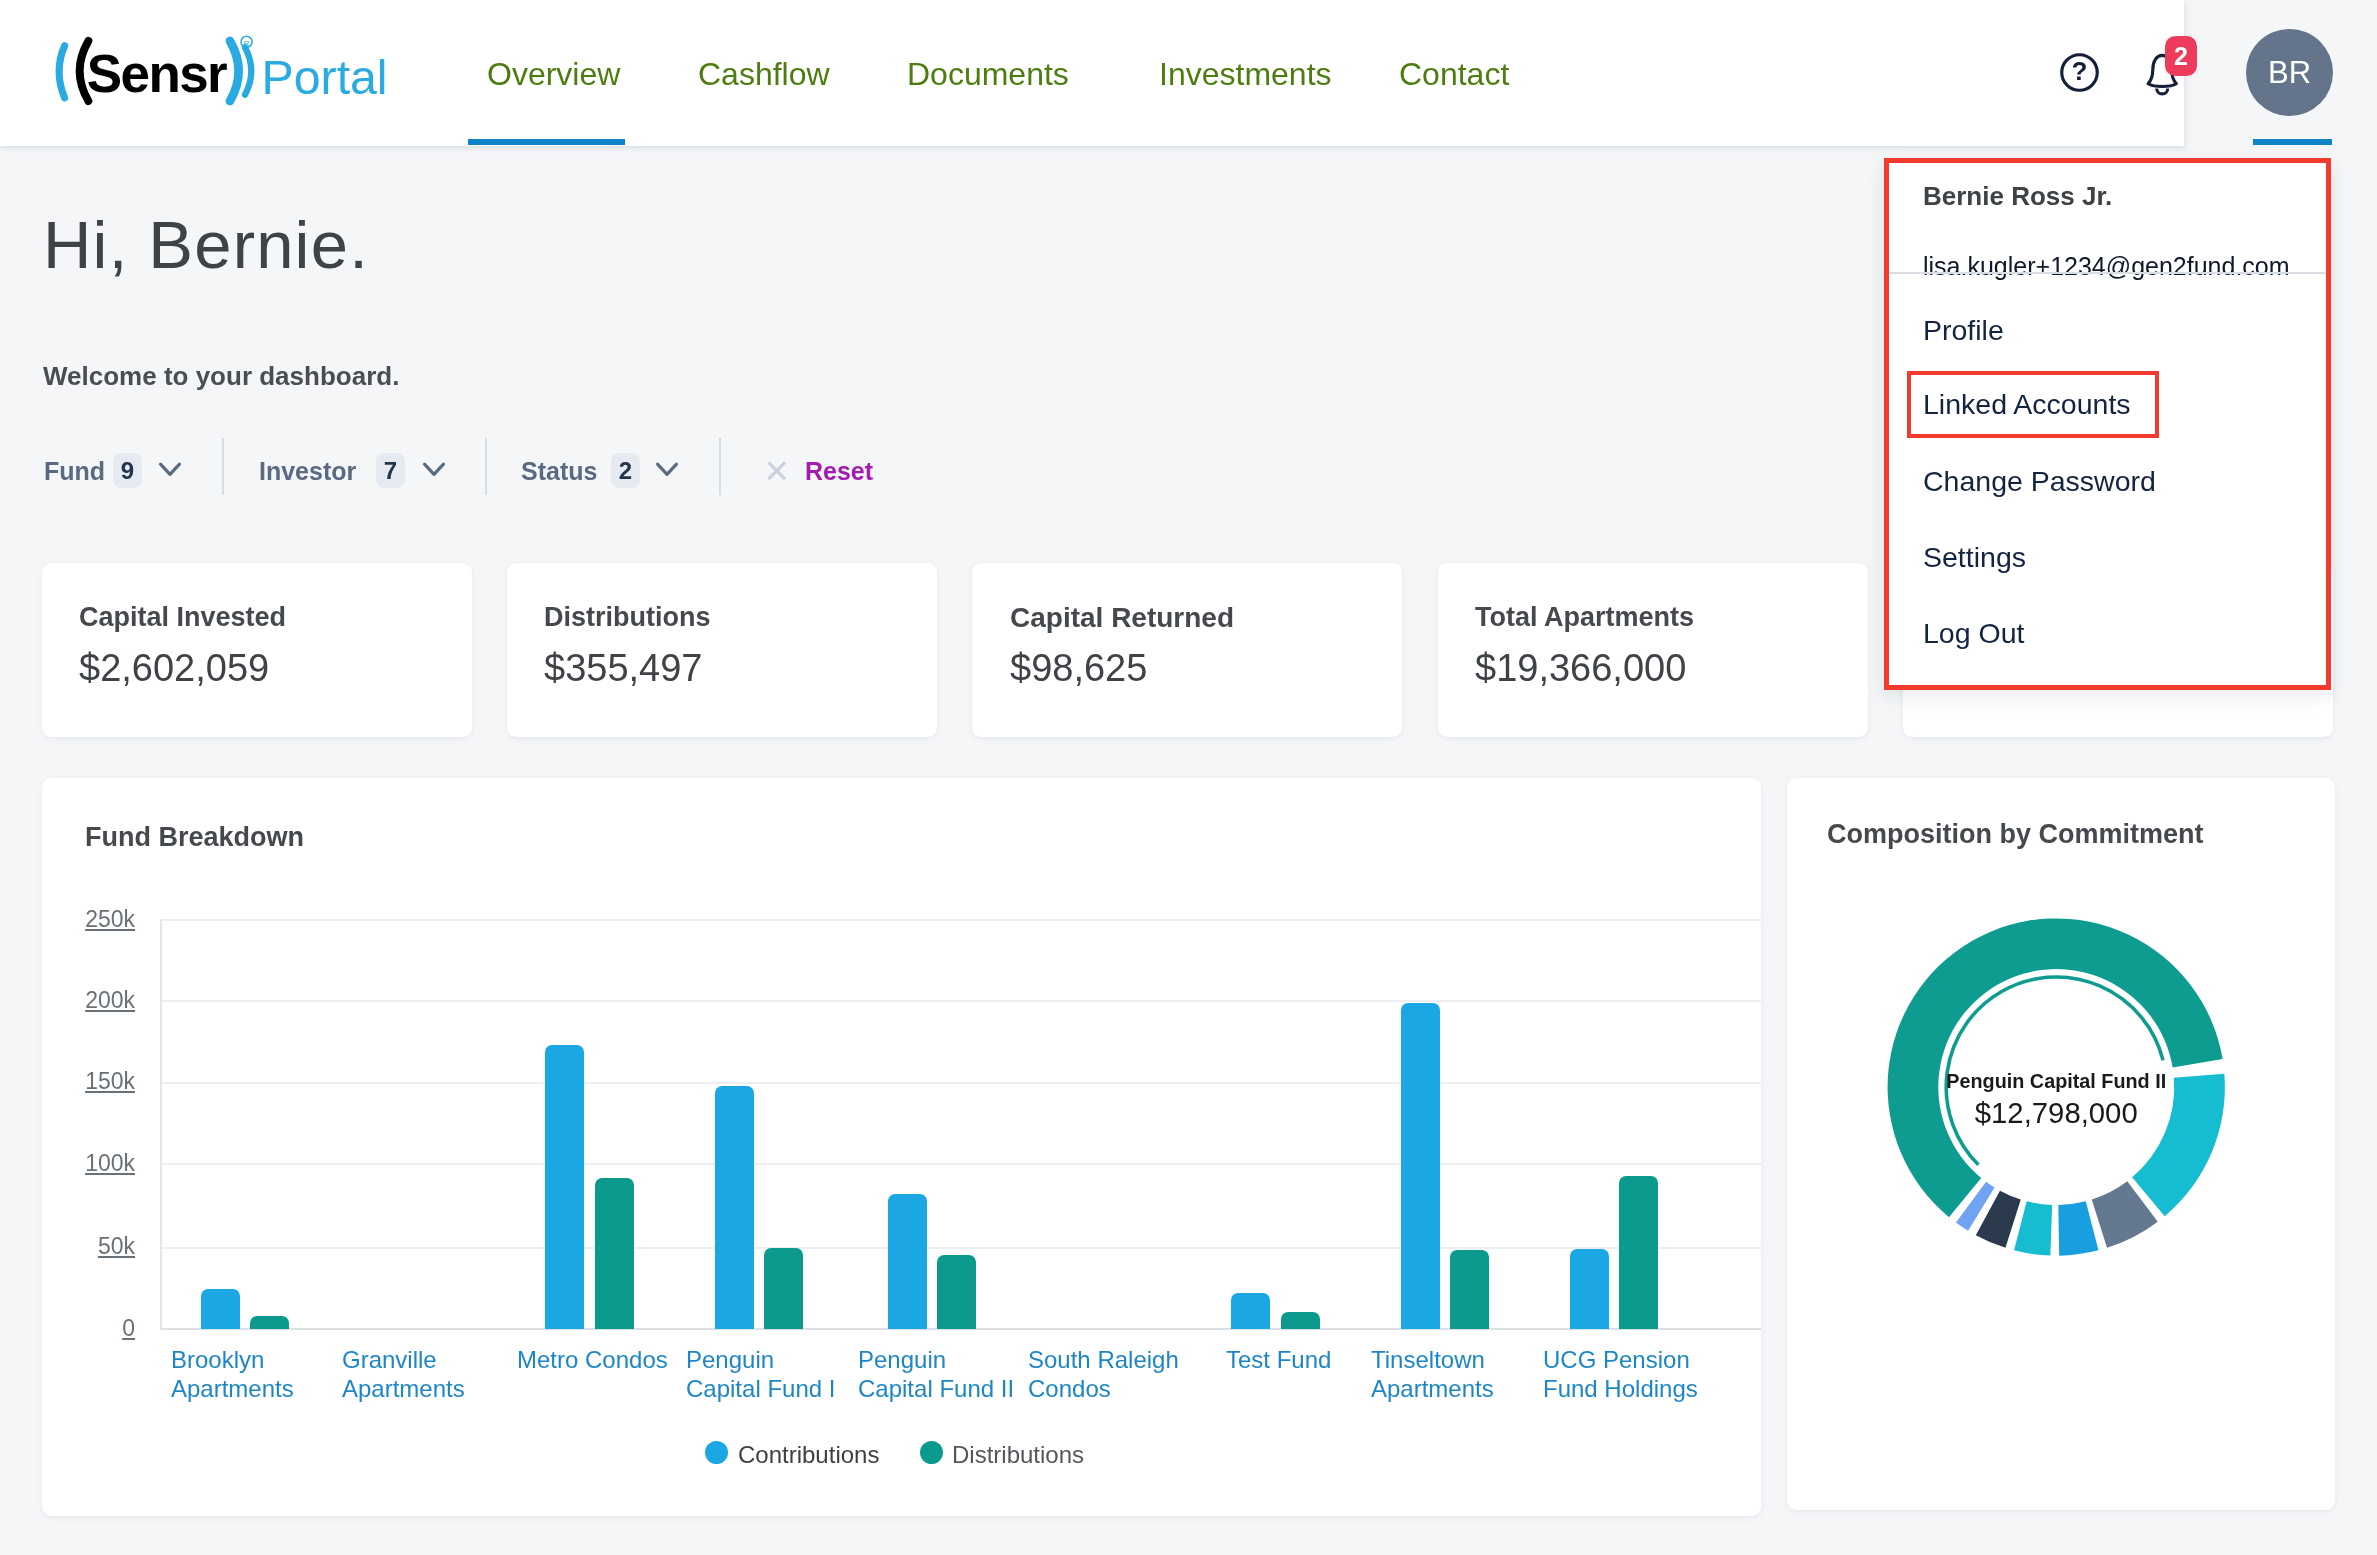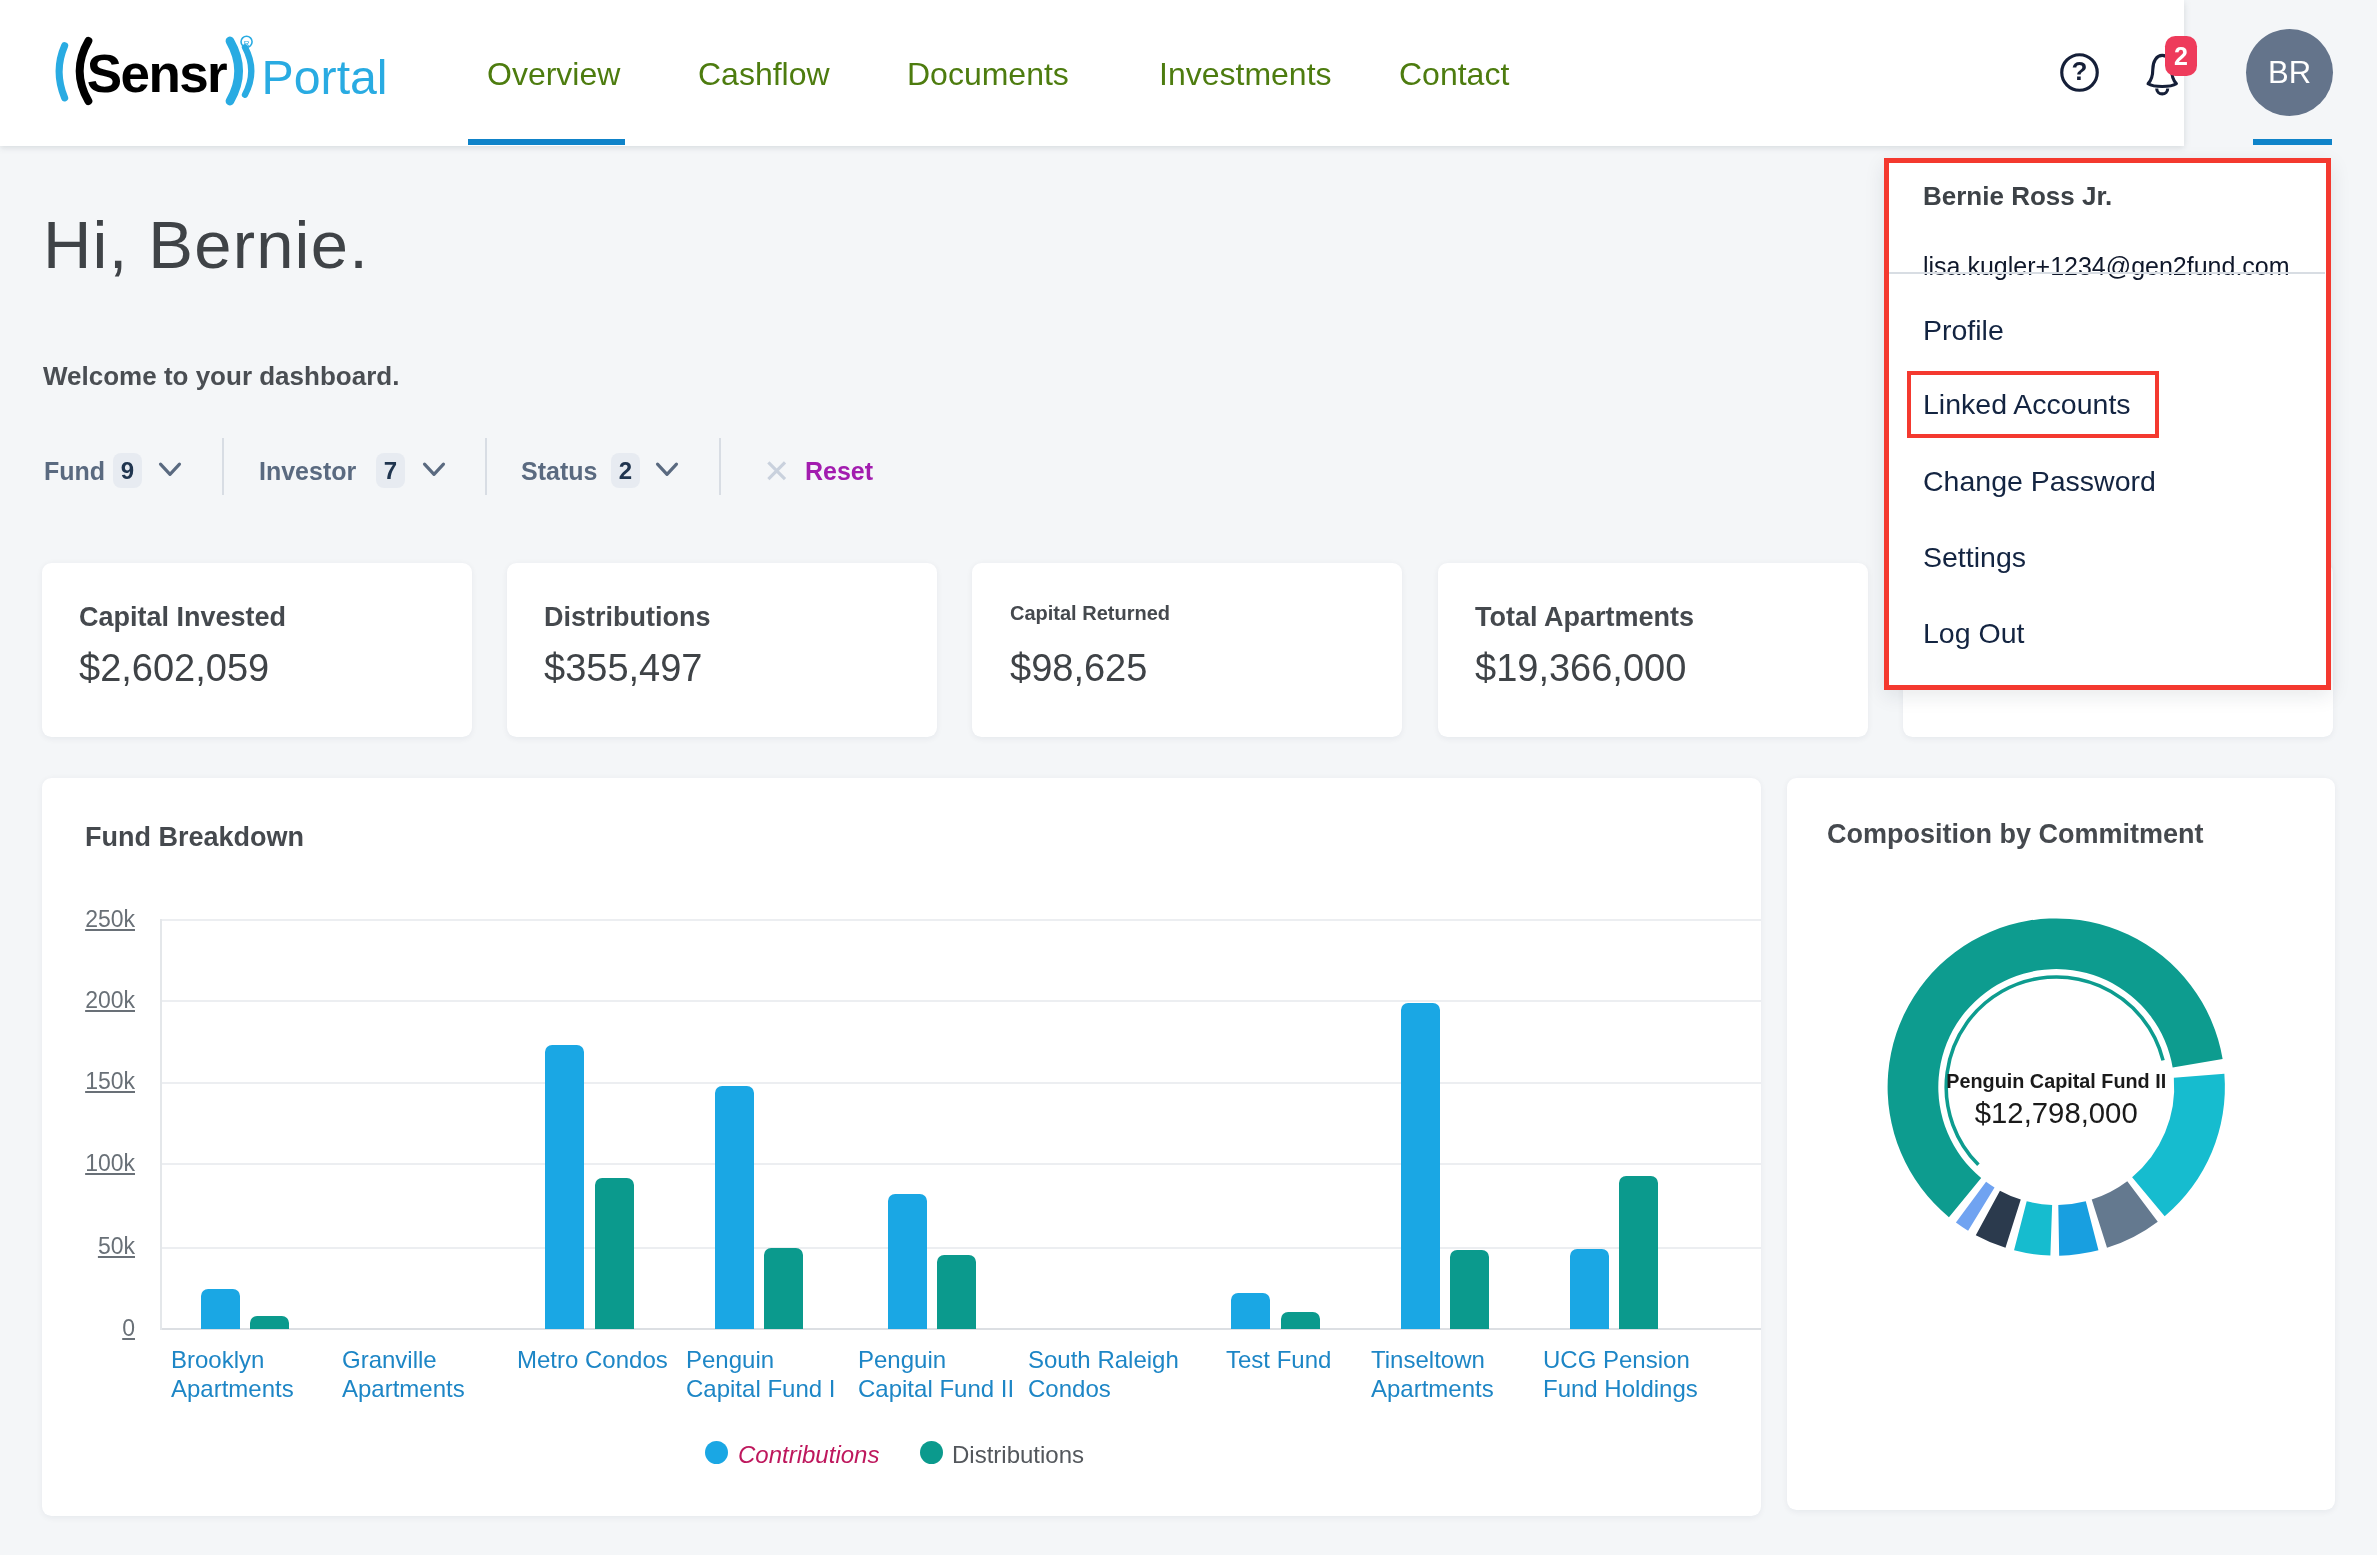--- a/index.html
+++ b/index.html
@@ -92,21 +92,21 @@
 
 <div class="card" style="left:1903px; top:563px; width:430px; height:174px;"></div>
 <div class="card" style="left:42px; top:563px; width:430px; height:174px;"></div>
 <div class="card" style="left:507px; top:563px; width:430px; height:174px;"></div>
 <div class="card" style="left:972px; top:563px; width:430px; height:174px;"></div>
 <div class="card" style="left:1438px; top:563px; width:430px; height:174px;"></div>
 <div class="abs" style="left:79px; top:602px; font-size:27px; font-weight:bold; color:#45494e;">Capital Invested</div>
 <div class="abs" style="left:79px; top:647px; font-size:38px; color:#3f4347;">$2,602,059</div>
 <div class="abs" style="left:544px; top:602px; font-size:27px; font-weight:bold; color:#45494e;">Distributions</div>
 <div class="abs" style="left:544px; top:647px; font-size:38px; color:#3f4347;">$355,497</div>
-<div class="abs" style="left:1010px; top:602px; font-size:20px; font-weight:bold; color:#45494e;">Capital Returned</div>
+<div class="abs" style="left:1010px; top:602px; font-size:28px; font-weight:bold; color:#45494e;">Capital Returned</div>
 <div class="abs" style="left:1010px; top:647px; font-size:38px; color:#3f4347;">$98,625</div>
 <div class="abs" style="left:1475px; top:602px; font-size:27px; font-weight:bold; color:#45494e;">Total Apartments</div>
 <div class="abs" style="left:1475px; top:647px; font-size:38px; color:#3f4347;">$19,366,000</div>
 
 <div class="card" id="fb" style="left:42px; top:778px; width:1719px; height:738px;"></div>
 <div class="abs" style="left:85px; top:822px; font-size:27px; font-weight:bold; color:#45494e;">Fund Breakdown</div>
 
 <div class="gridline" style="top:919px;"></div>
 <div class="gridline" style="top:1000px;"></div>
 <div class="gridline" style="top:1082px;"></div>
@@ -141,21 +141,21 @@
 <div class="xlab" style="left:342px; top:1345px;">Granville<br>Apartments</div>
 <div class="xlab" style="left:517px; top:1345px;">Metro Condos</div>
 <div class="xlab" style="left:686px; top:1345px;">Penguin<br>Capital Fund I</div>
 <div class="xlab" style="left:858px; top:1345px;">Penguin<br>Capital Fund II</div>
 <div class="xlab" style="left:1028px; top:1345px;">South Raleigh<br>Condos</div>
 <div class="xlab" style="left:1226px; top:1345px;">Test Fund</div>
 <div class="xlab" style="left:1371px; top:1345px;">Tinseltown<br>Apartments</div>
 <div class="xlab" style="left:1543px; top:1345px;">UCG Pension<br>Fund Holdings</div>
 
 <div class="abs" style="left:705px; top:1441px; width:23px; height:23px; border-radius:50%; background:#1aa7e4;"></div>
-<div class="abs" style="left:738px; top:1441px; font-size:24px; color:#be185d;font-style:italic;">Contributions</div>
+<div class="abs" style="left:738px; top:1441px; font-size:24px; color:#404040;">Contributions</div>
 <div class="abs" style="left:920px; top:1441px; width:23px; height:23px; border-radius:50%; background:#0b9a8d;"></div>
 <div class="abs" style="left:952px; top:1441px; font-size:24px; color:#53575c;">Distributions</div>
 
 <div class="card" id="comp" style="left:1787px; top:778px; width:548px; height:732px;"></div>
 <div class="abs" style="left:1827px; top:819px; font-size:27px; font-weight:bold; color:#45494e;">Composition by Commitment</div>
 <svg class="abs" style="left:1787px; top:778px;" width="548" height="732" viewBox="0 0 692 924">
   <path d="M204.5 554.4 A213.0 213.0 0 1 1 550.1 354.8 L487.0 365.4 A149.0 149.0 0 1 0 245.2 505.0 Z" fill="#0d9c8f"></path>
   <path d="M552.3 373.3 A213.0 213.0 0 0 1 476.9 553.2 L435.8 504.1 A149.0 149.0 0 0 0 488.5 378.3 Z" fill="#16bccf"></path>
   <path d="M468.2 560.1 A213.0 213.0 0 0 1 404.1 593.1 L384.8 532.1 A149.0 149.0 0 0 0 429.7 509.0 Z" fill="#64798f"></path>
   <path d="M393.3 596.2 A213.0 213.0 0 0 1 343.7 603.0 L342.6 539.0 A149.0 149.0 0 0 0 377.3 534.3 Z" fill="#189fe0"></path>

